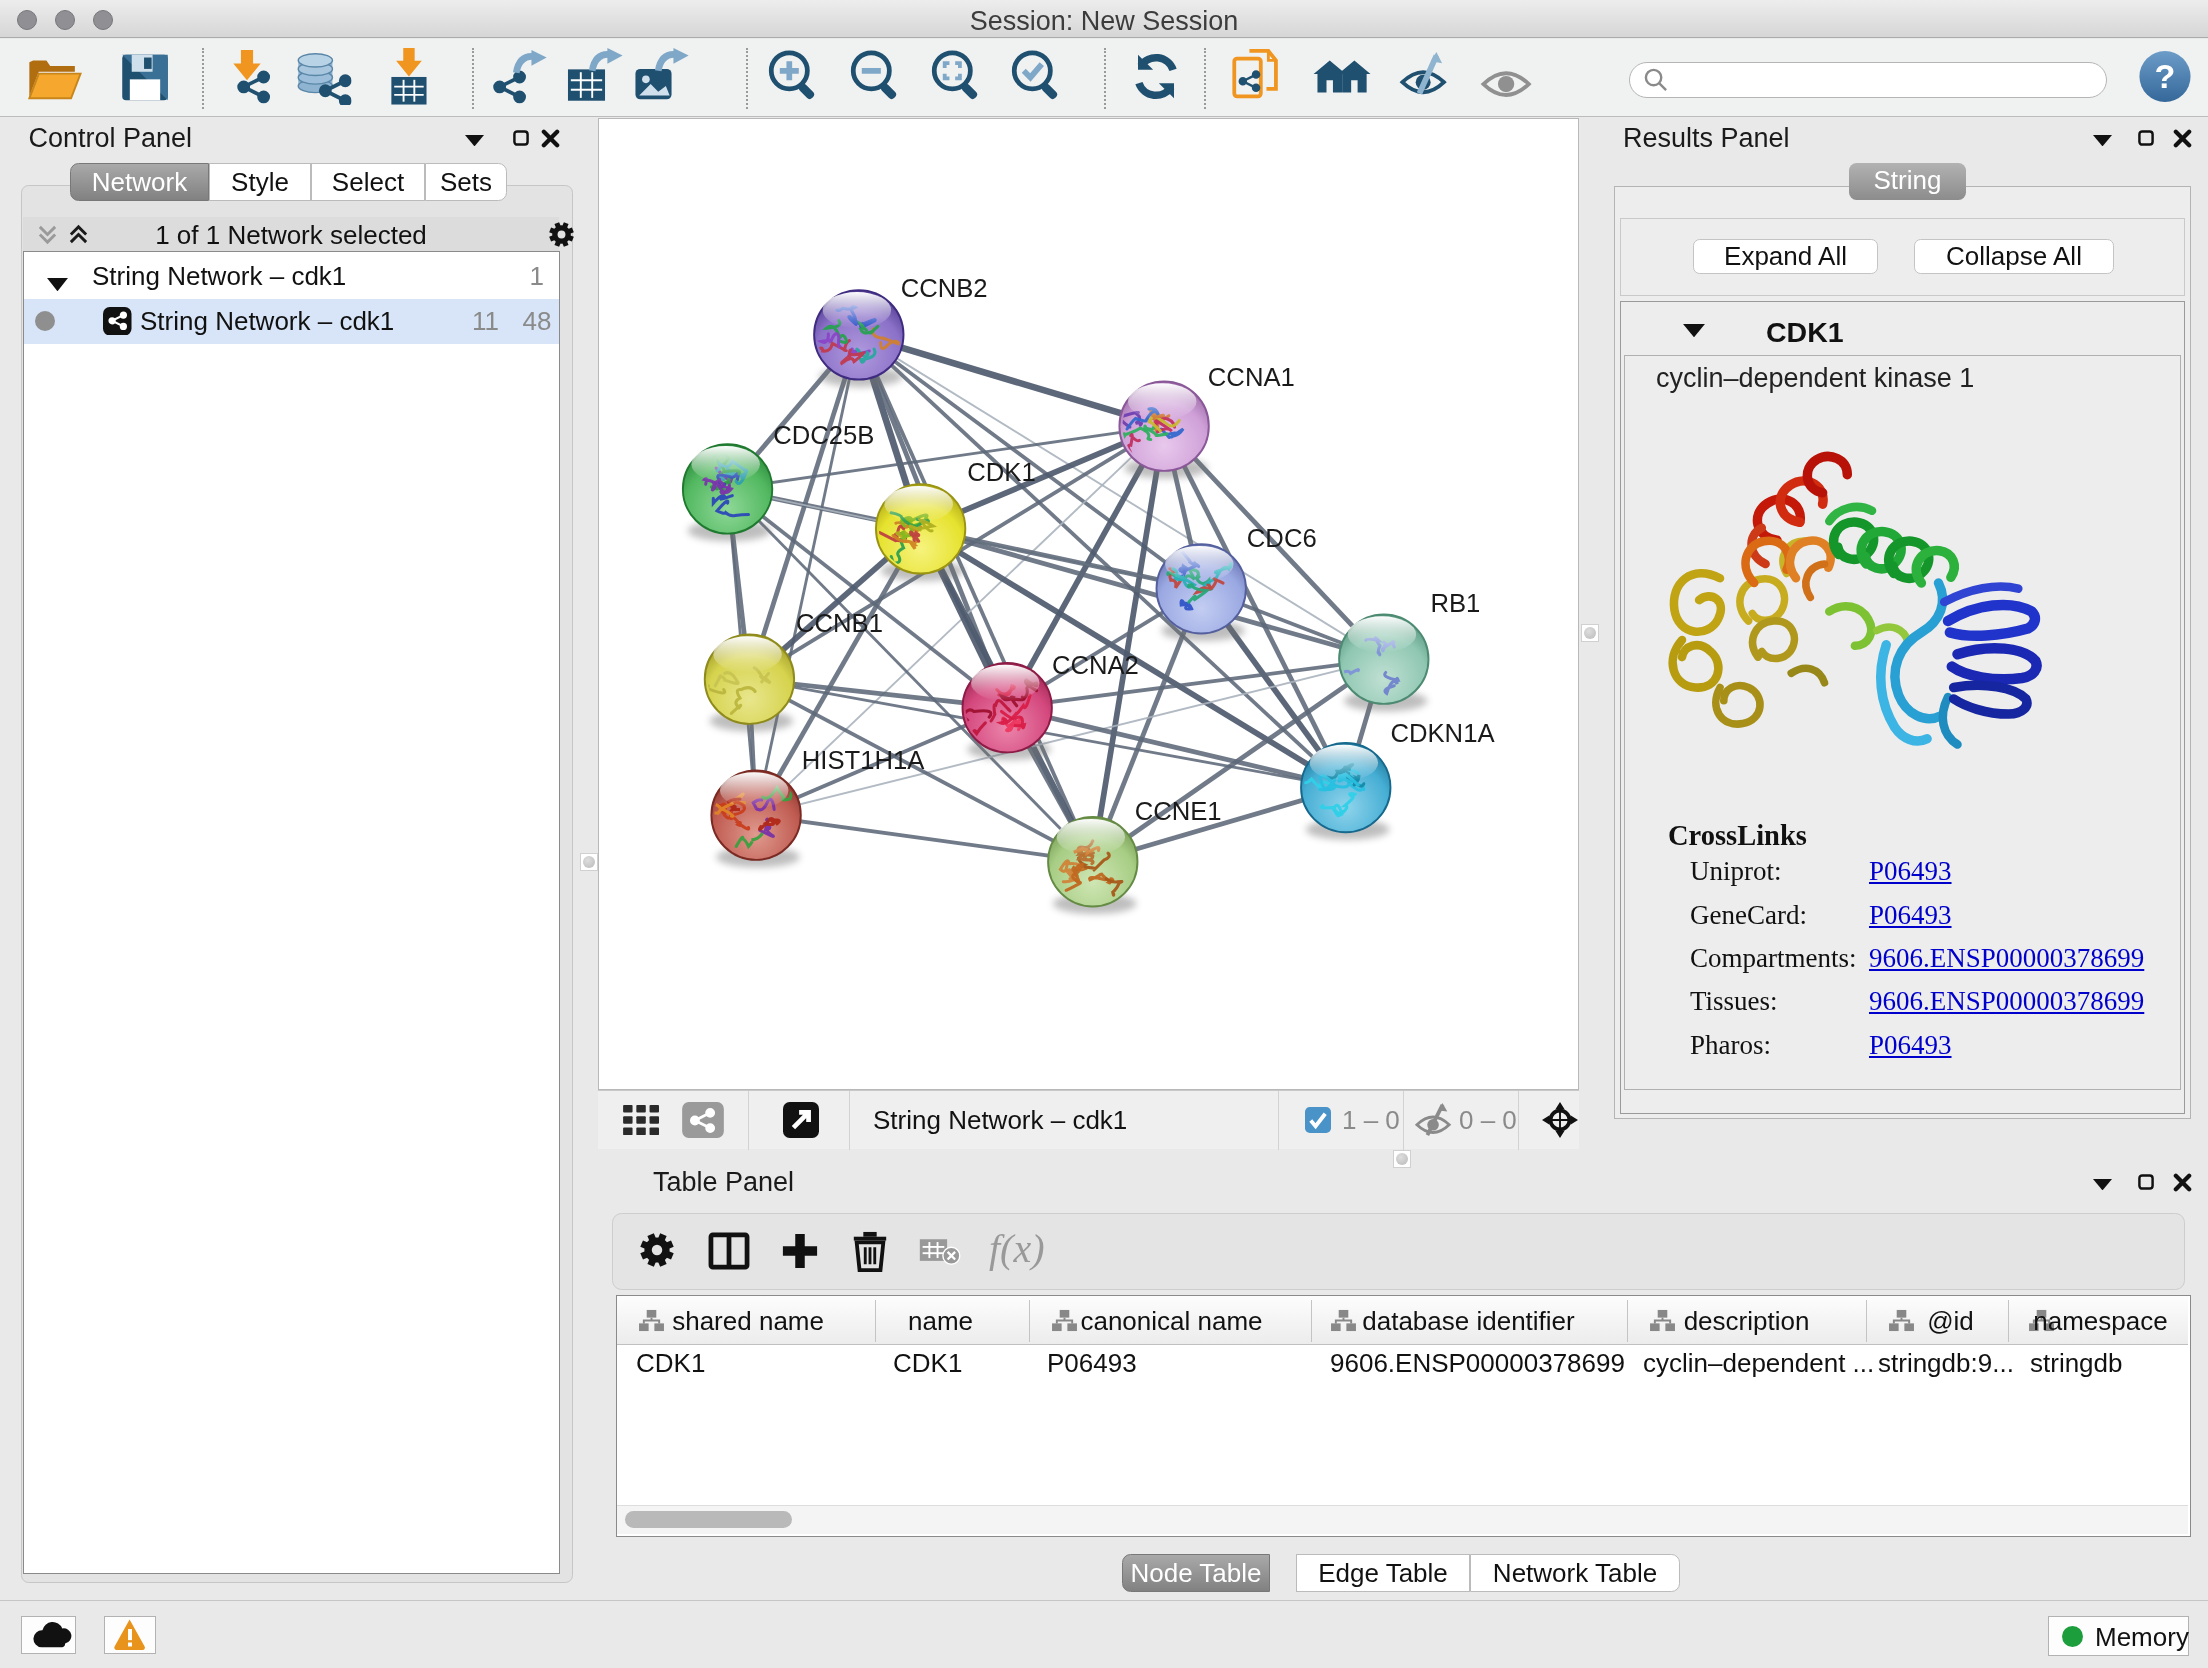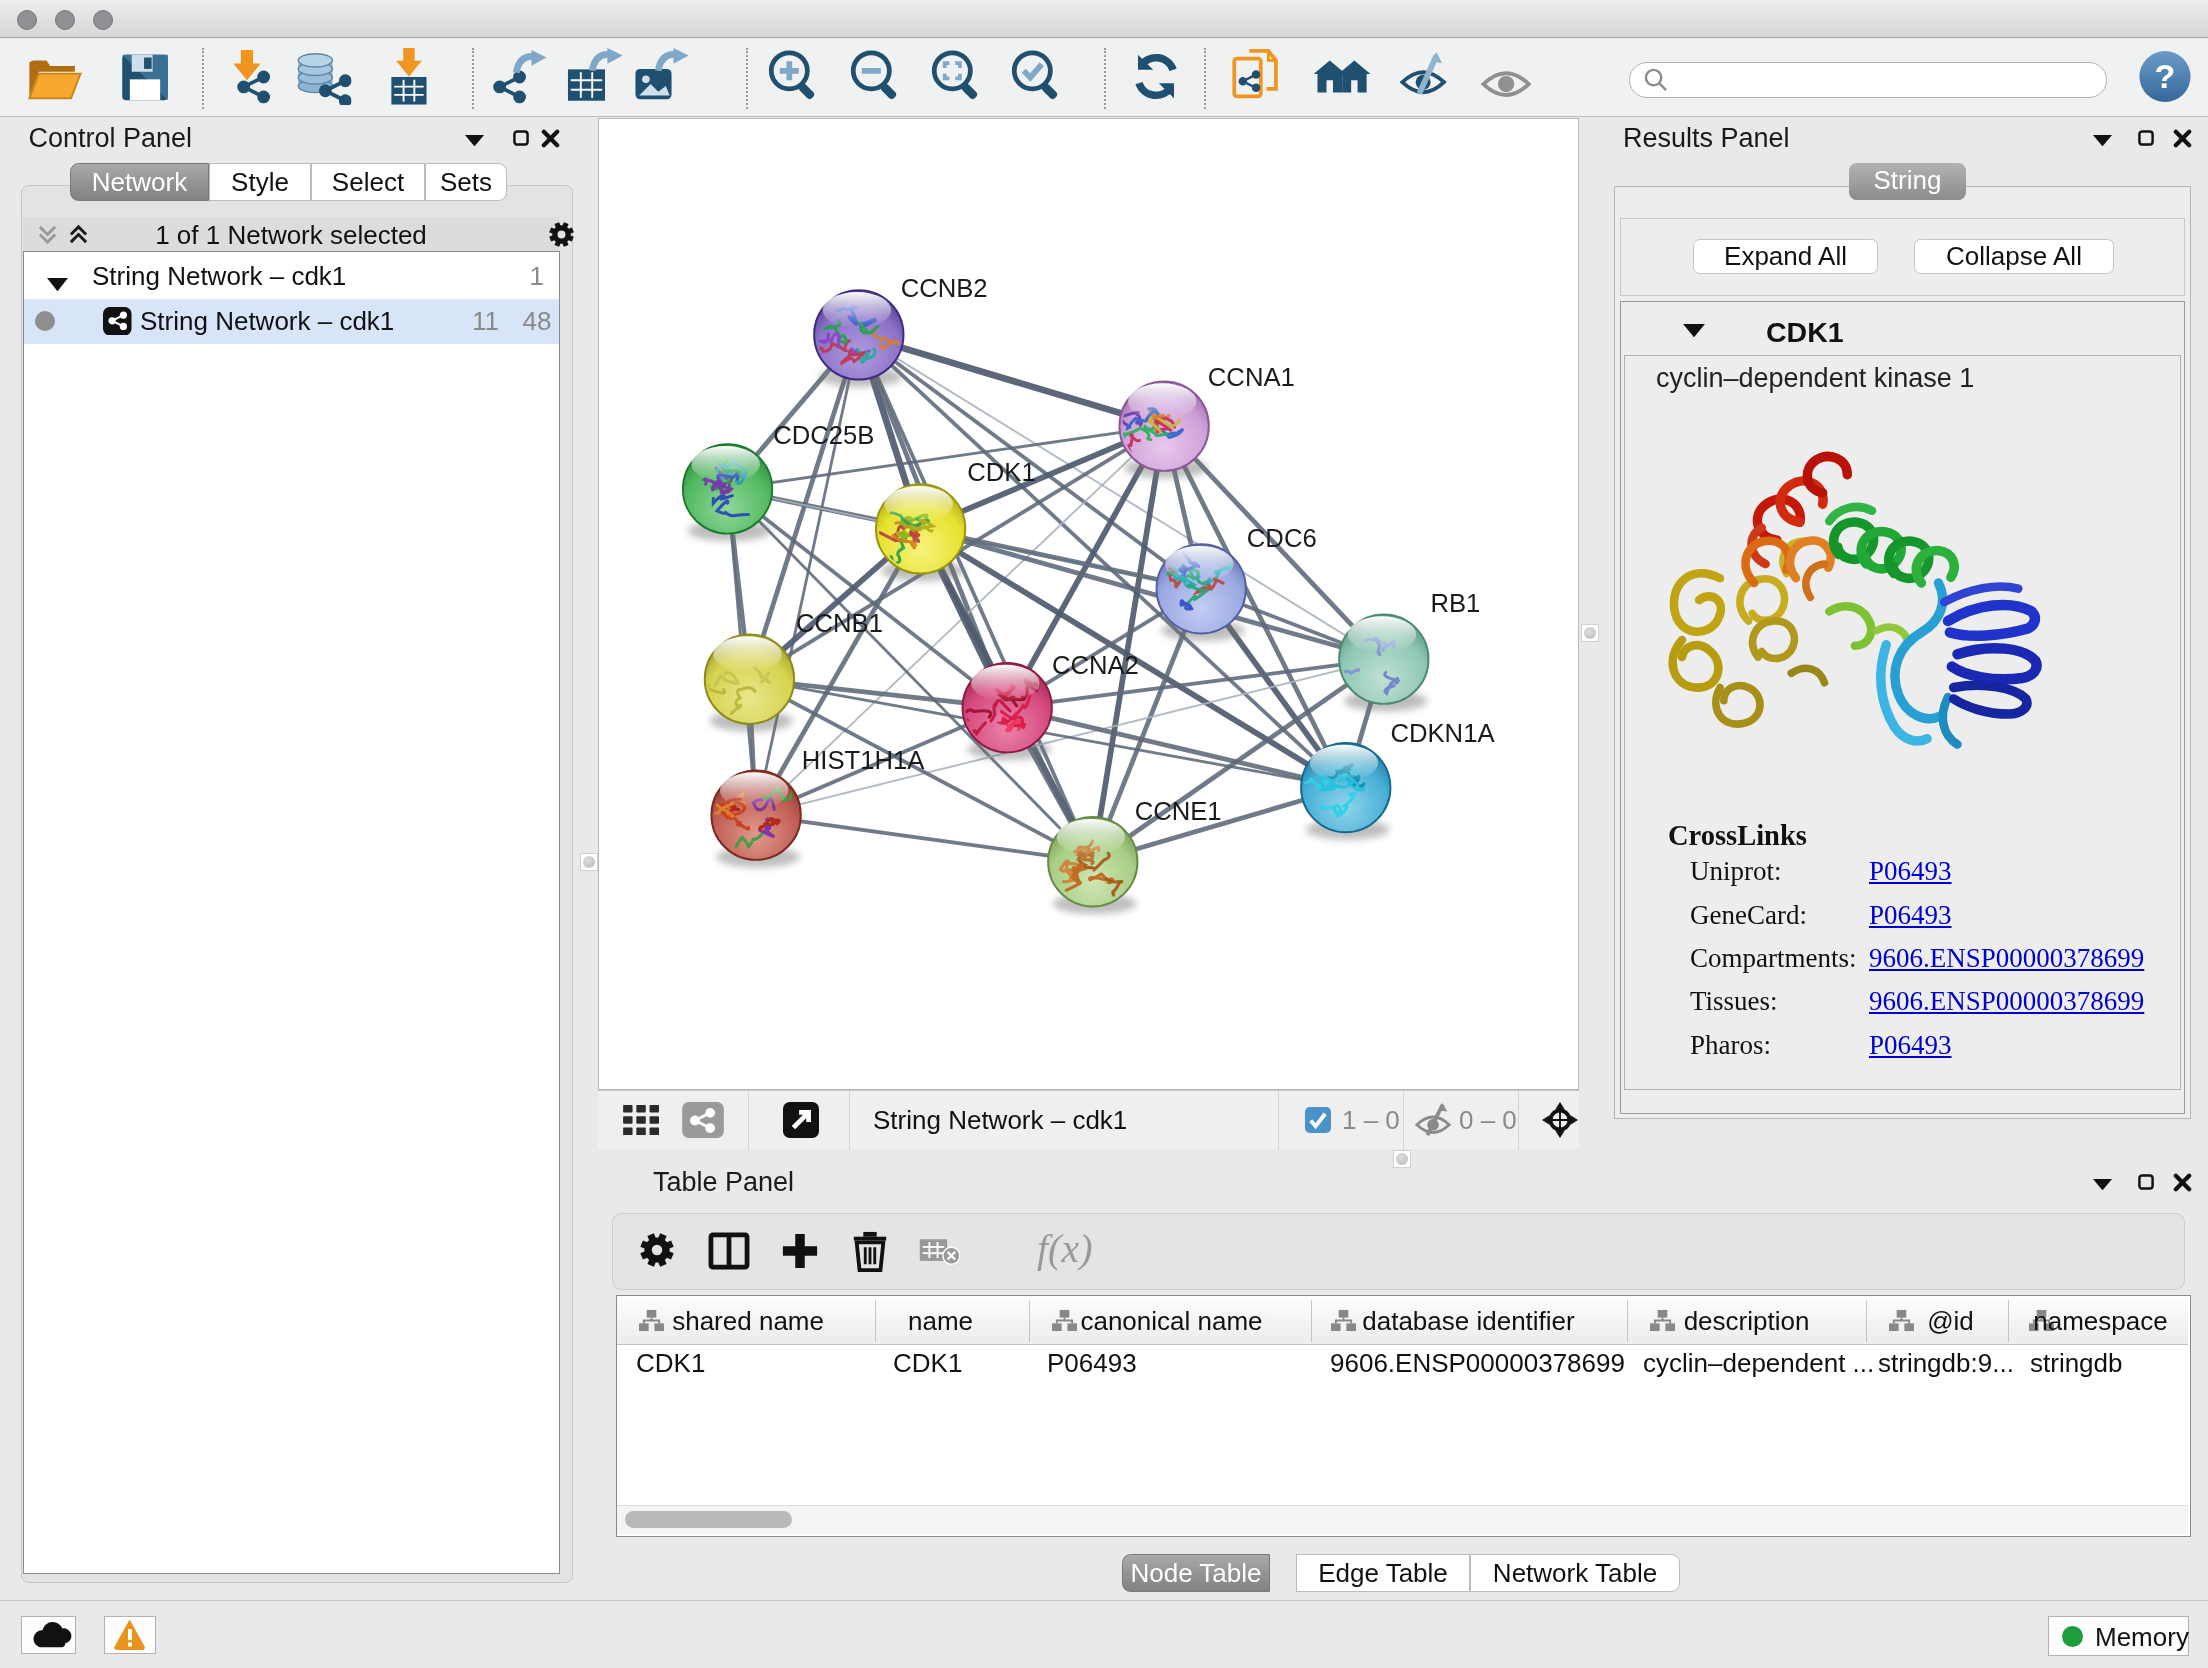--- a/index.html
+++ b/index.html
@@ -51,20 +51,21 @@
 #statusline { left:0; top:1600px; width:2208px; height:0; border-top:1.9px solid #c6c6c6; }
 .sbtn { position:absolute; background:#fdfdfd; border:1.9px solid #b2b2b2;padding-left:15px; }
 .knob { position:absolute; width:18px; height:18px; background:#fff; border:1px solid #d0d0d0; }
 .knob i { position:absolute; left:1.9px; top:1.9px; width:12.4px; height:12.4px; border-radius:50%;
   background:radial-gradient(circle at 40% 35%, #dedede, #b9b9b9); display:block; }
 </style></head><body>
 <div class="abs" id="titlebar">
     <span class="tl" style="left:17px;"></span>
     <span class="tl" style="left:55px;"></span>
     <span class="tl" style="left:93px;"></span>
+    <div id="title-text">Session: New Session</div>
   </div>
 <div class="abs" id="toolbar">
     <span class="tbi" style="left:54px;"><svg width="57" height="55" viewBox="0 0 60 58" style="">
         <path d="M 4,14 L 4,50 L 14,24 L 52,24 L 52,18 L 26,18 L 22,12 L 8,12 Z" fill="#b06e10"></path>
         <path d="M 14,26 L 58,26 L 48,52 L 4,52 Z" fill="#f5a82d"></path>
         <path d="M 14,26 L 58,26 L 48,52 L 4,52 Z" fill="none" stroke="#c8851a" stroke-width="2"></path>
       </svg></span>
     <span class="tbi" style="left:145px;"><svg width="57" height="55" viewBox="0 0 60 58" style="">
         <rect x="6" y="6" width="48" height="48" rx="4" fill="#205070"></rect>
         <path d="M 6,6 L 54,6 L 54,54 Z" fill="#3a7096"></path>
@@ -757,21 +758,21 @@
 <span class="abs" style="left:919px;top:1235px;"><svg width="44" height="32" viewBox="0 0 46 34" style="">
       <rect x="2" y="6" width="26" height="20" fill="#999"></rect>
       <line x1="10.666666666666666" y1="6" x2="10.666666666666666" y2="26" stroke="#fff" stroke-width="2"></line>
       <line x1="2" y1="12.666666666666668" x2="28" y2="12.666666666666668" stroke="#fff" stroke-width="2"></line>
       <line x1="19.333333333333332" y1="6" x2="19.333333333333332" y2="26" stroke="#fff" stroke-width="2"></line>
       <line x1="2" y1="19.333333333333336" x2="28" y2="19.333333333333336" stroke="#fff" stroke-width="2"></line>
       <rect x="2" y="6" width="26" height="20" fill="none" stroke="#999" stroke-width="3"></rect>
       <circle cx="34" cy="22" r="9" fill="#999" stroke="#fff" stroke-width="1.5"></circle>
       <path d="M 30,18 L 38,26 M 38,18 L 30,26" stroke="#fff" stroke-width="2.5"></path>
     </svg></span>
-<span class="abs serif" style="left:989px;top:1225px;font-size:40px;font-style:italic;color:#999;margin-left:48px;">f(x)</span>
+<span class="abs serif" style="left:989px;top:1225px;font-size:40px;font-style:italic;color:#999;">f(x)</span>
 <div class="abs" id="tp-table">
     <div id="tp-header"></div>
     <span style="position:absolute;left:21px;top:13.3px;"><svg width="27" height="23" viewBox="0 0 28 24" style="">
         <rect x="9" y="1" width="10" height="8" fill="#888"></rect>
         <rect x="1" y="15" width="10" height="8" fill="#888"></rect>
         <rect x="17" y="15" width="10" height="8" fill="#888"></rect>
         <path d="M 14,9 L 14,12 M 6,15 L 6,12 L 22,12 L 22,15" stroke="#888" stroke-width="2" fill="none"></path>
       </svg></span>
     <span class="th" style="left:7.6px;width:247px;text-align:center;top:9.5px;">shared name</span>
     <span class="thsep" style="left:258px;"></span>

